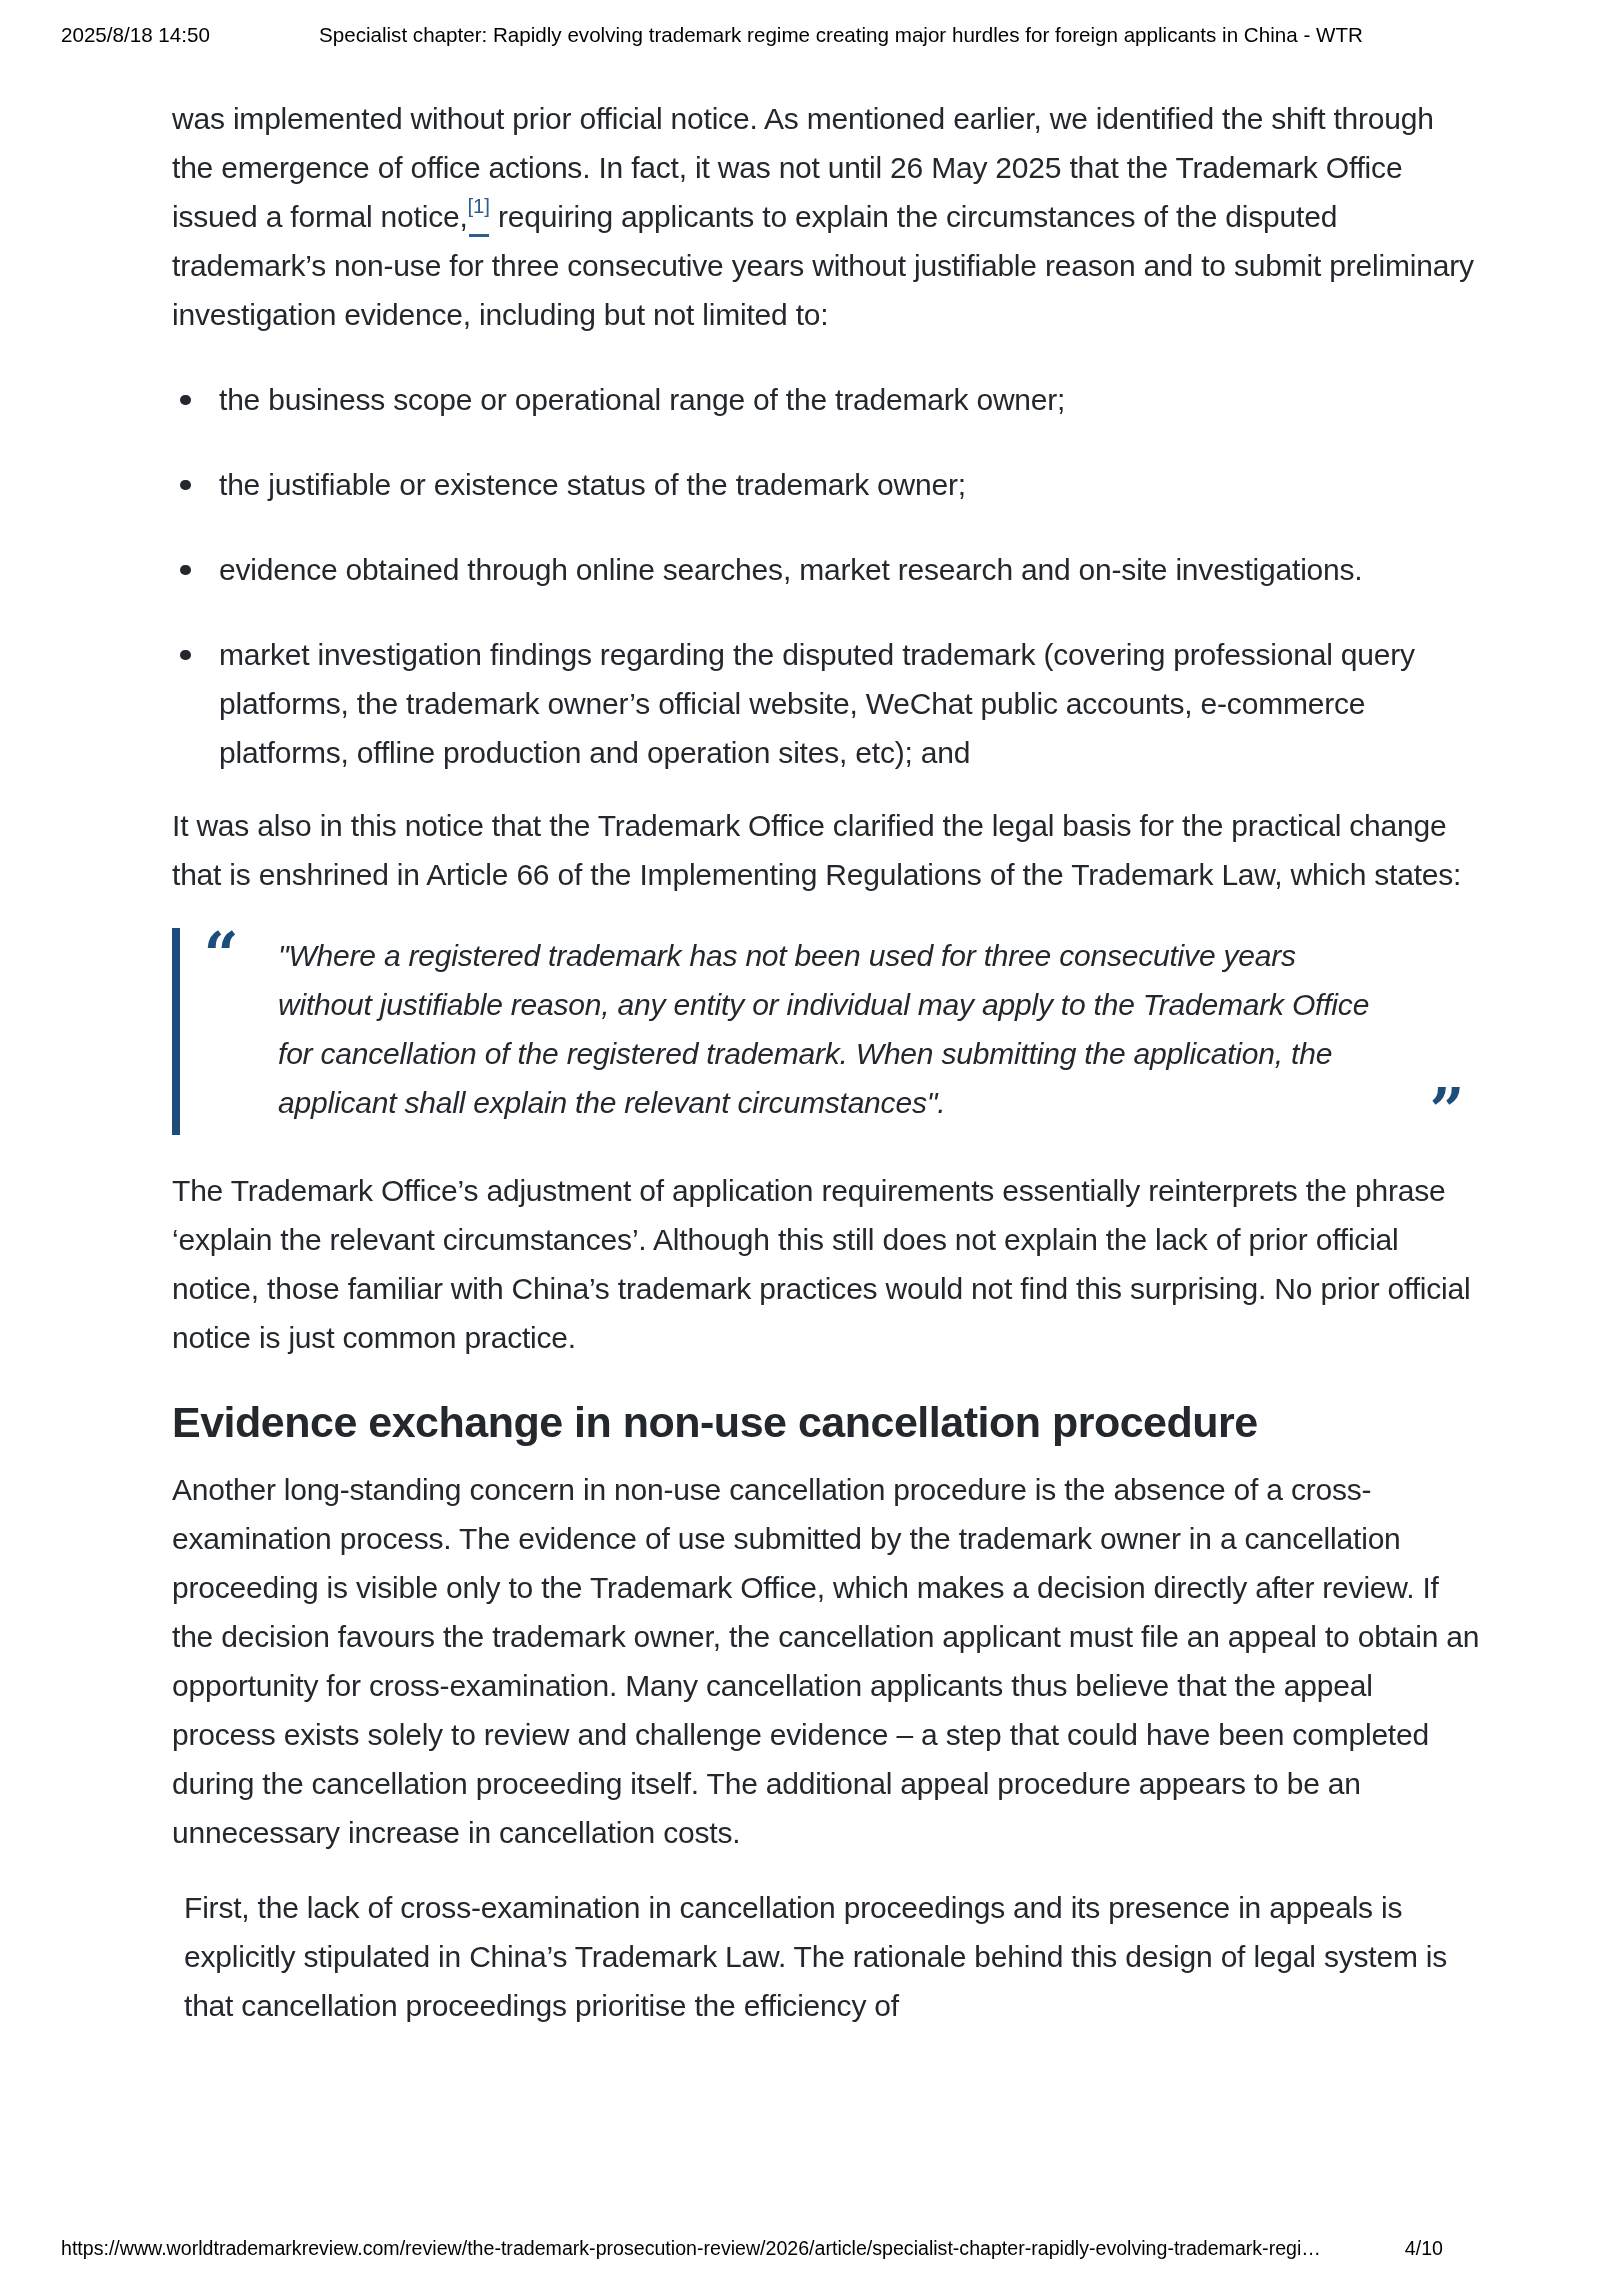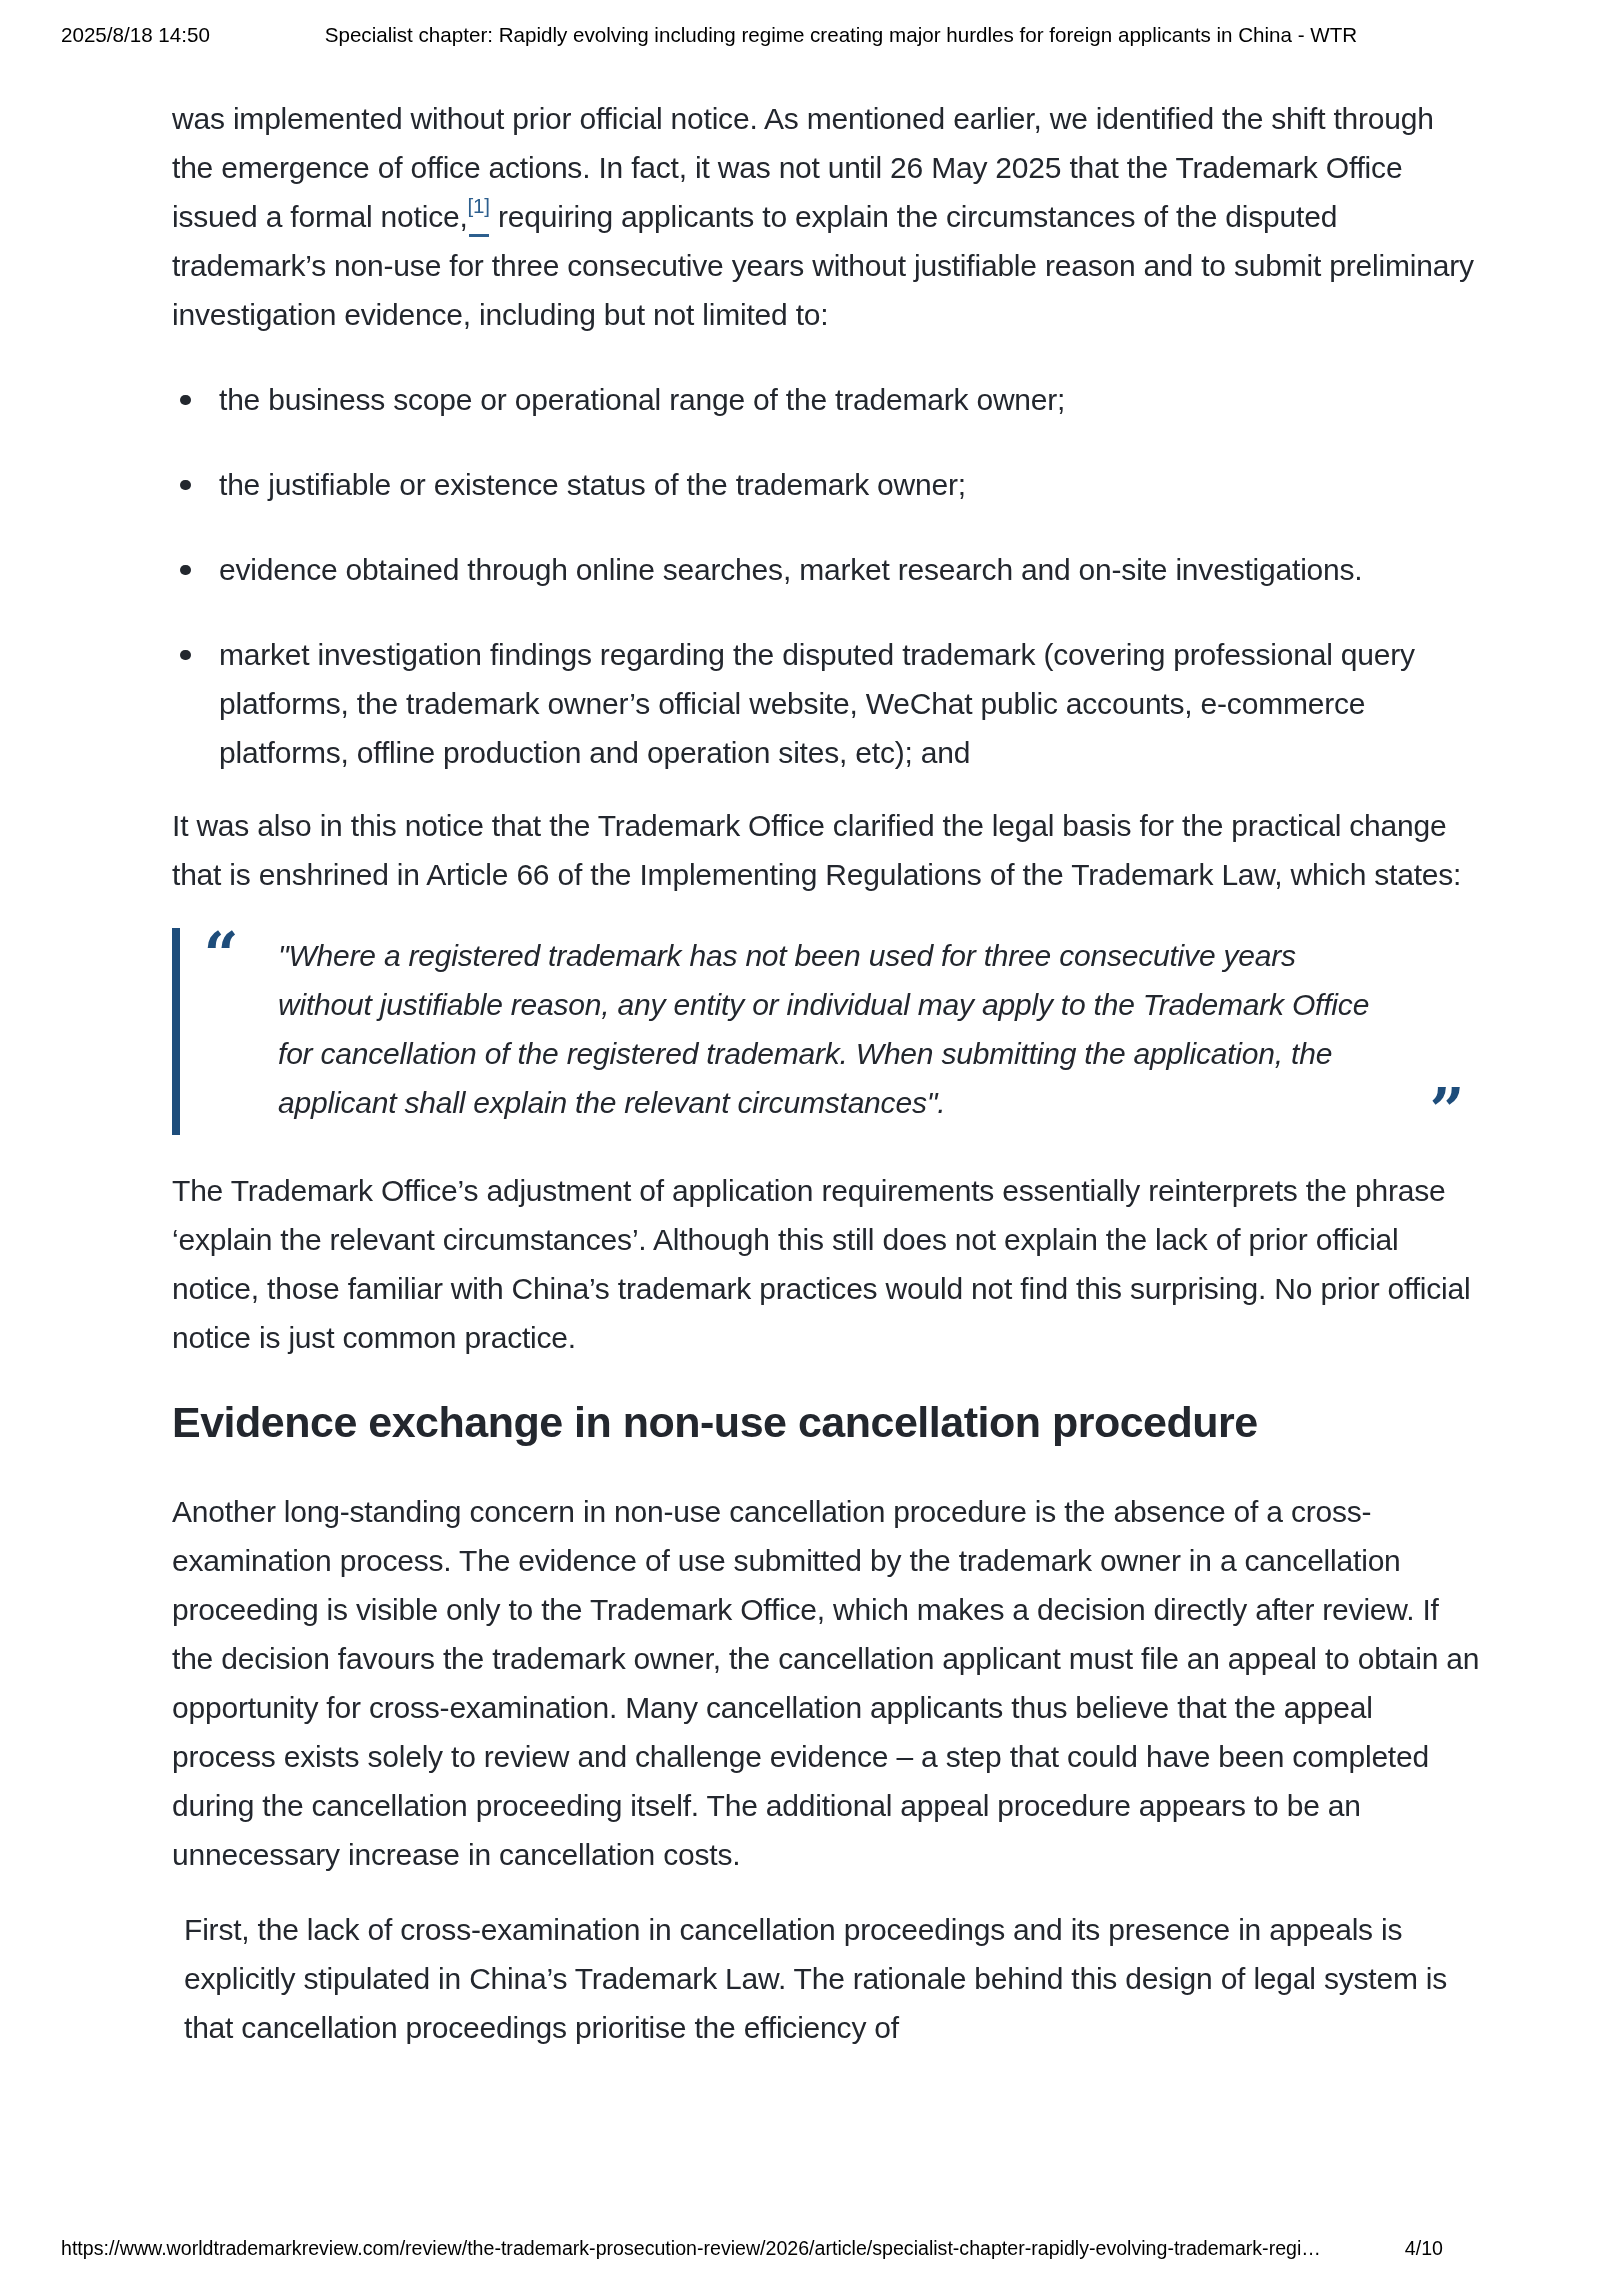--- a/index.html
+++ b/index.html
@@ -104,21 +104,21 @@
     font-family:"DejaVu Serif","Liberation Serif",serif;
   }
   .q-open{left:23.5px; top:-3.9px;}
   .q-close{right:15.7px; bottom:-5.9px;}
   
   .heading{
     font-size:43px;
     line-height:51px;
     font-weight:bold;
     letter-spacing:-0.5px;
-    margin:35px 0 39px 0;
+    margin:35px 0 17px 0;
     color:var(--text);
   }
   .last{margin-bottom:0;margin-left:12px;}
   
   .ftr{
     position:absolute;
     left:61px; right:57px;
     bottom:33px;
     display:flex;
     justify-content:space-between;
@@ -134,21 +134,21 @@
   }
   .ftr-page{white-space:nowrap; padding-left:39px;}
 </style>
 </head>
 <body>
 
 <div class="page">
 
   <header class="hdr">
     <span class="hdr-date">2025/8/18 14:50</span>
-    <span class="hdr-title">Specialist chapter: Rapidly evolving including regime creating major hurdles for foreign applicants in China - WTR</span>
+    <span class="hdr-title">Specialist chapter: Rapidly evolving trademark regime creating major hurdles for foreign applicants in China - WTR</span>
   </header>
 
   <main class="content">
 
     <p class="para"><span>was implemented without prior official notice. As mentioned earlier, we identified the shift through the emergence of office actions. In fact, it was not until 26 May 2025 that the Trademark Office issued a formal notice,</span><sup class="fnref">[1]</sup><span> requiring applicants to explain the circumstances of the disputed trademark’s non-use for three consecutive years without justifiable reason and to submit preliminary investigation evidence, including but not limited to:</span></p>
 
     <ul class="blist">
       <li>the business scope or operational range of the trademark owner;</li>
       <li>the justifiable or existence status of the trademark owner;</li>
       <li>evidence obtained through online searches, market research and on-site investigations.</li>

